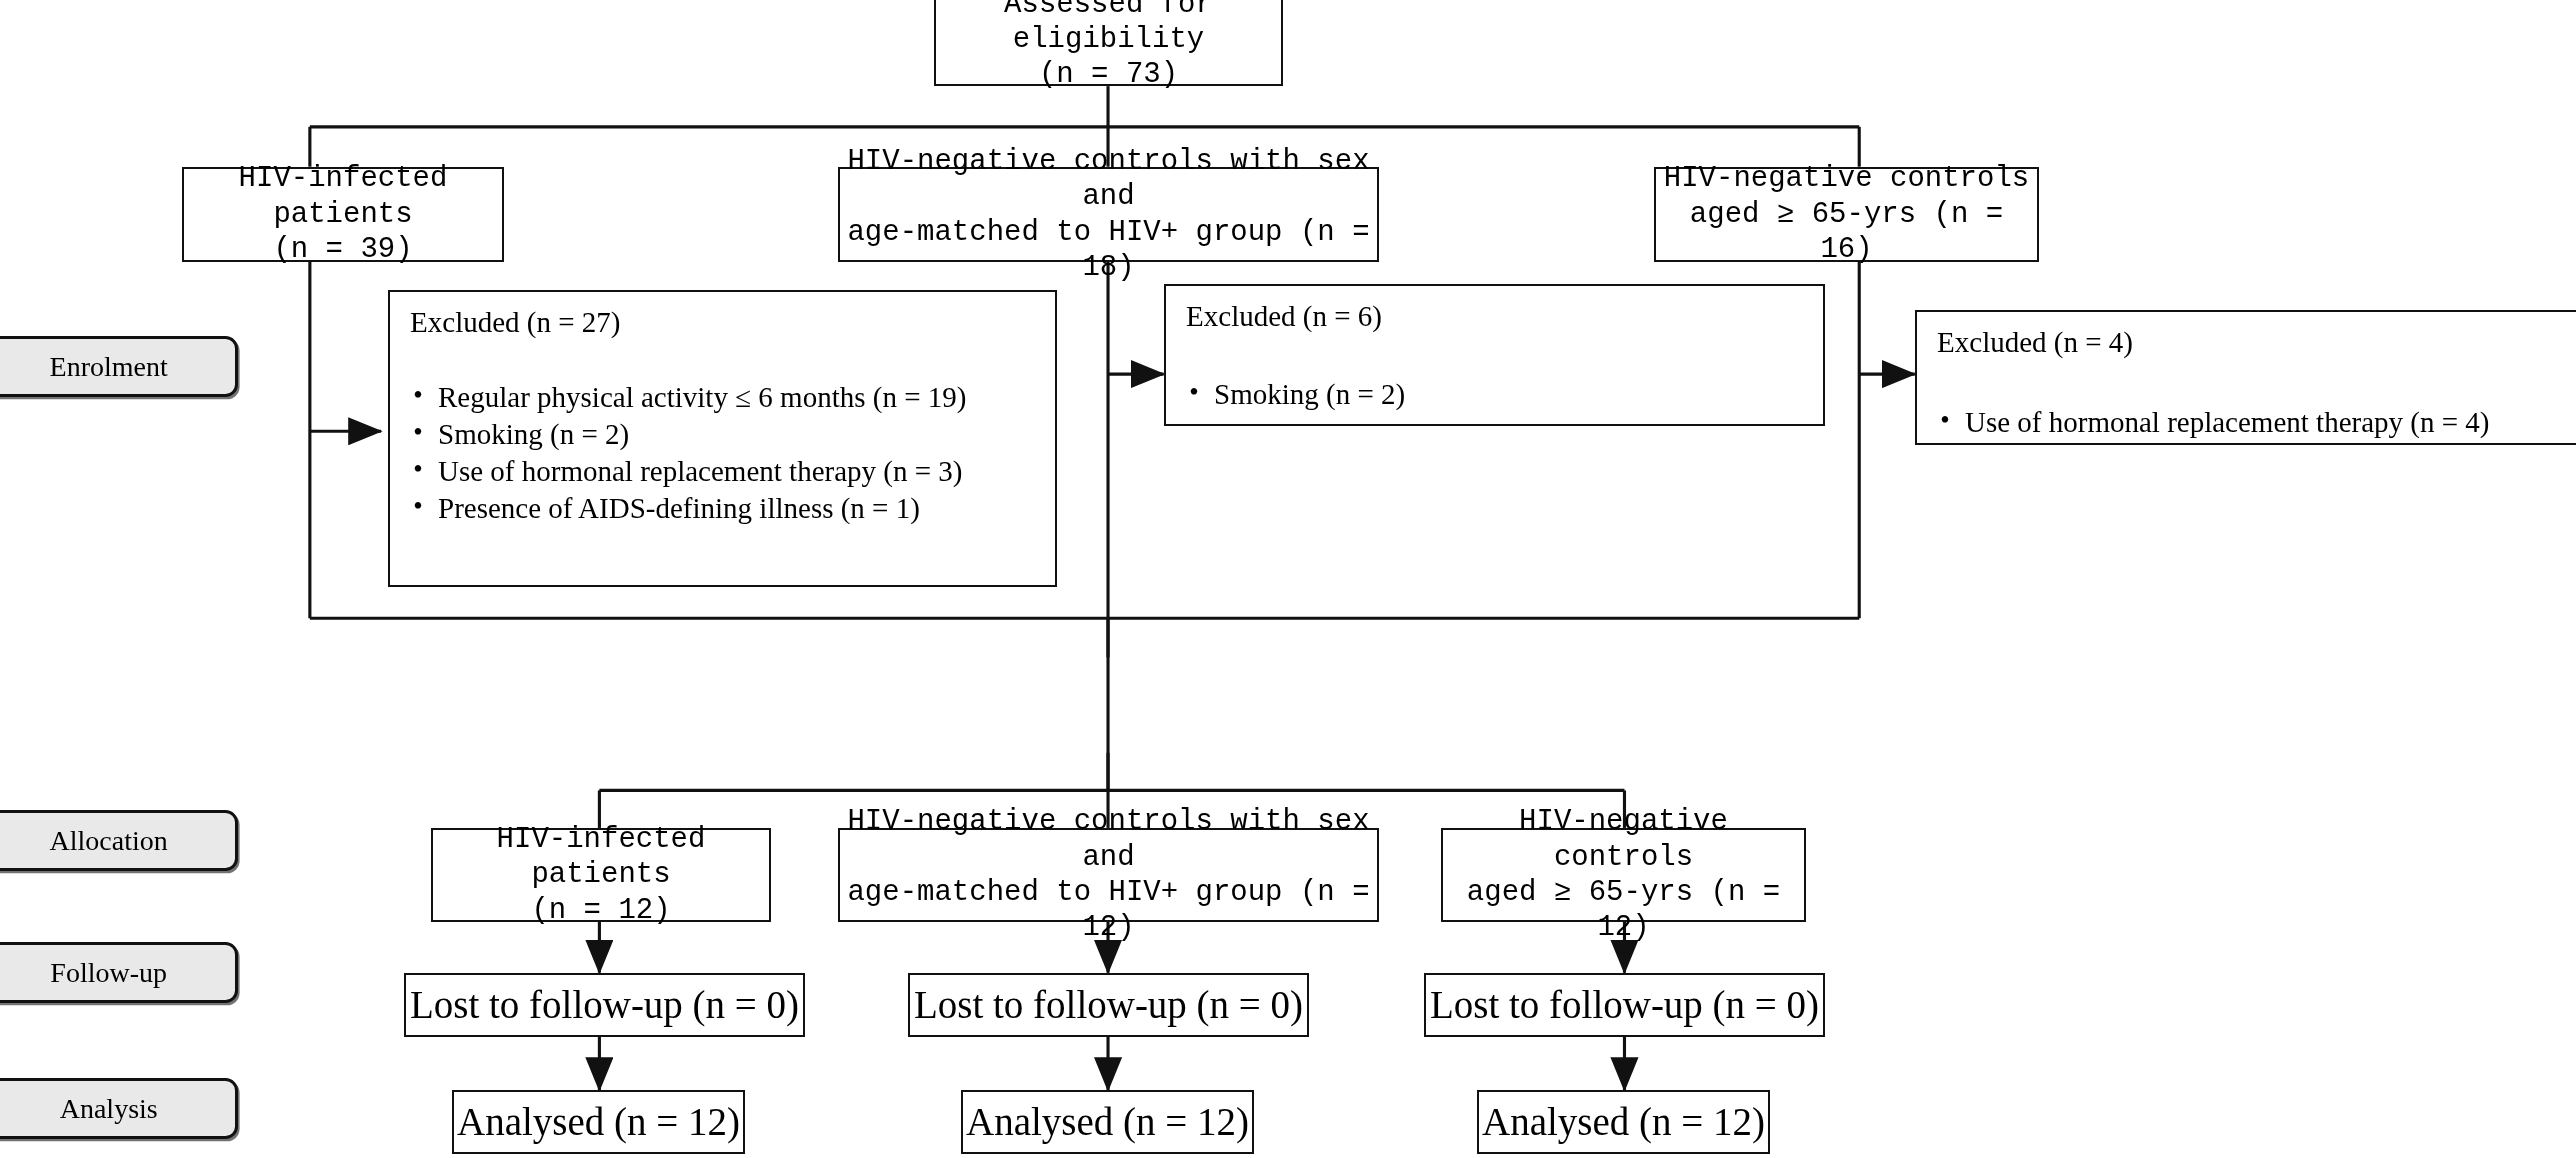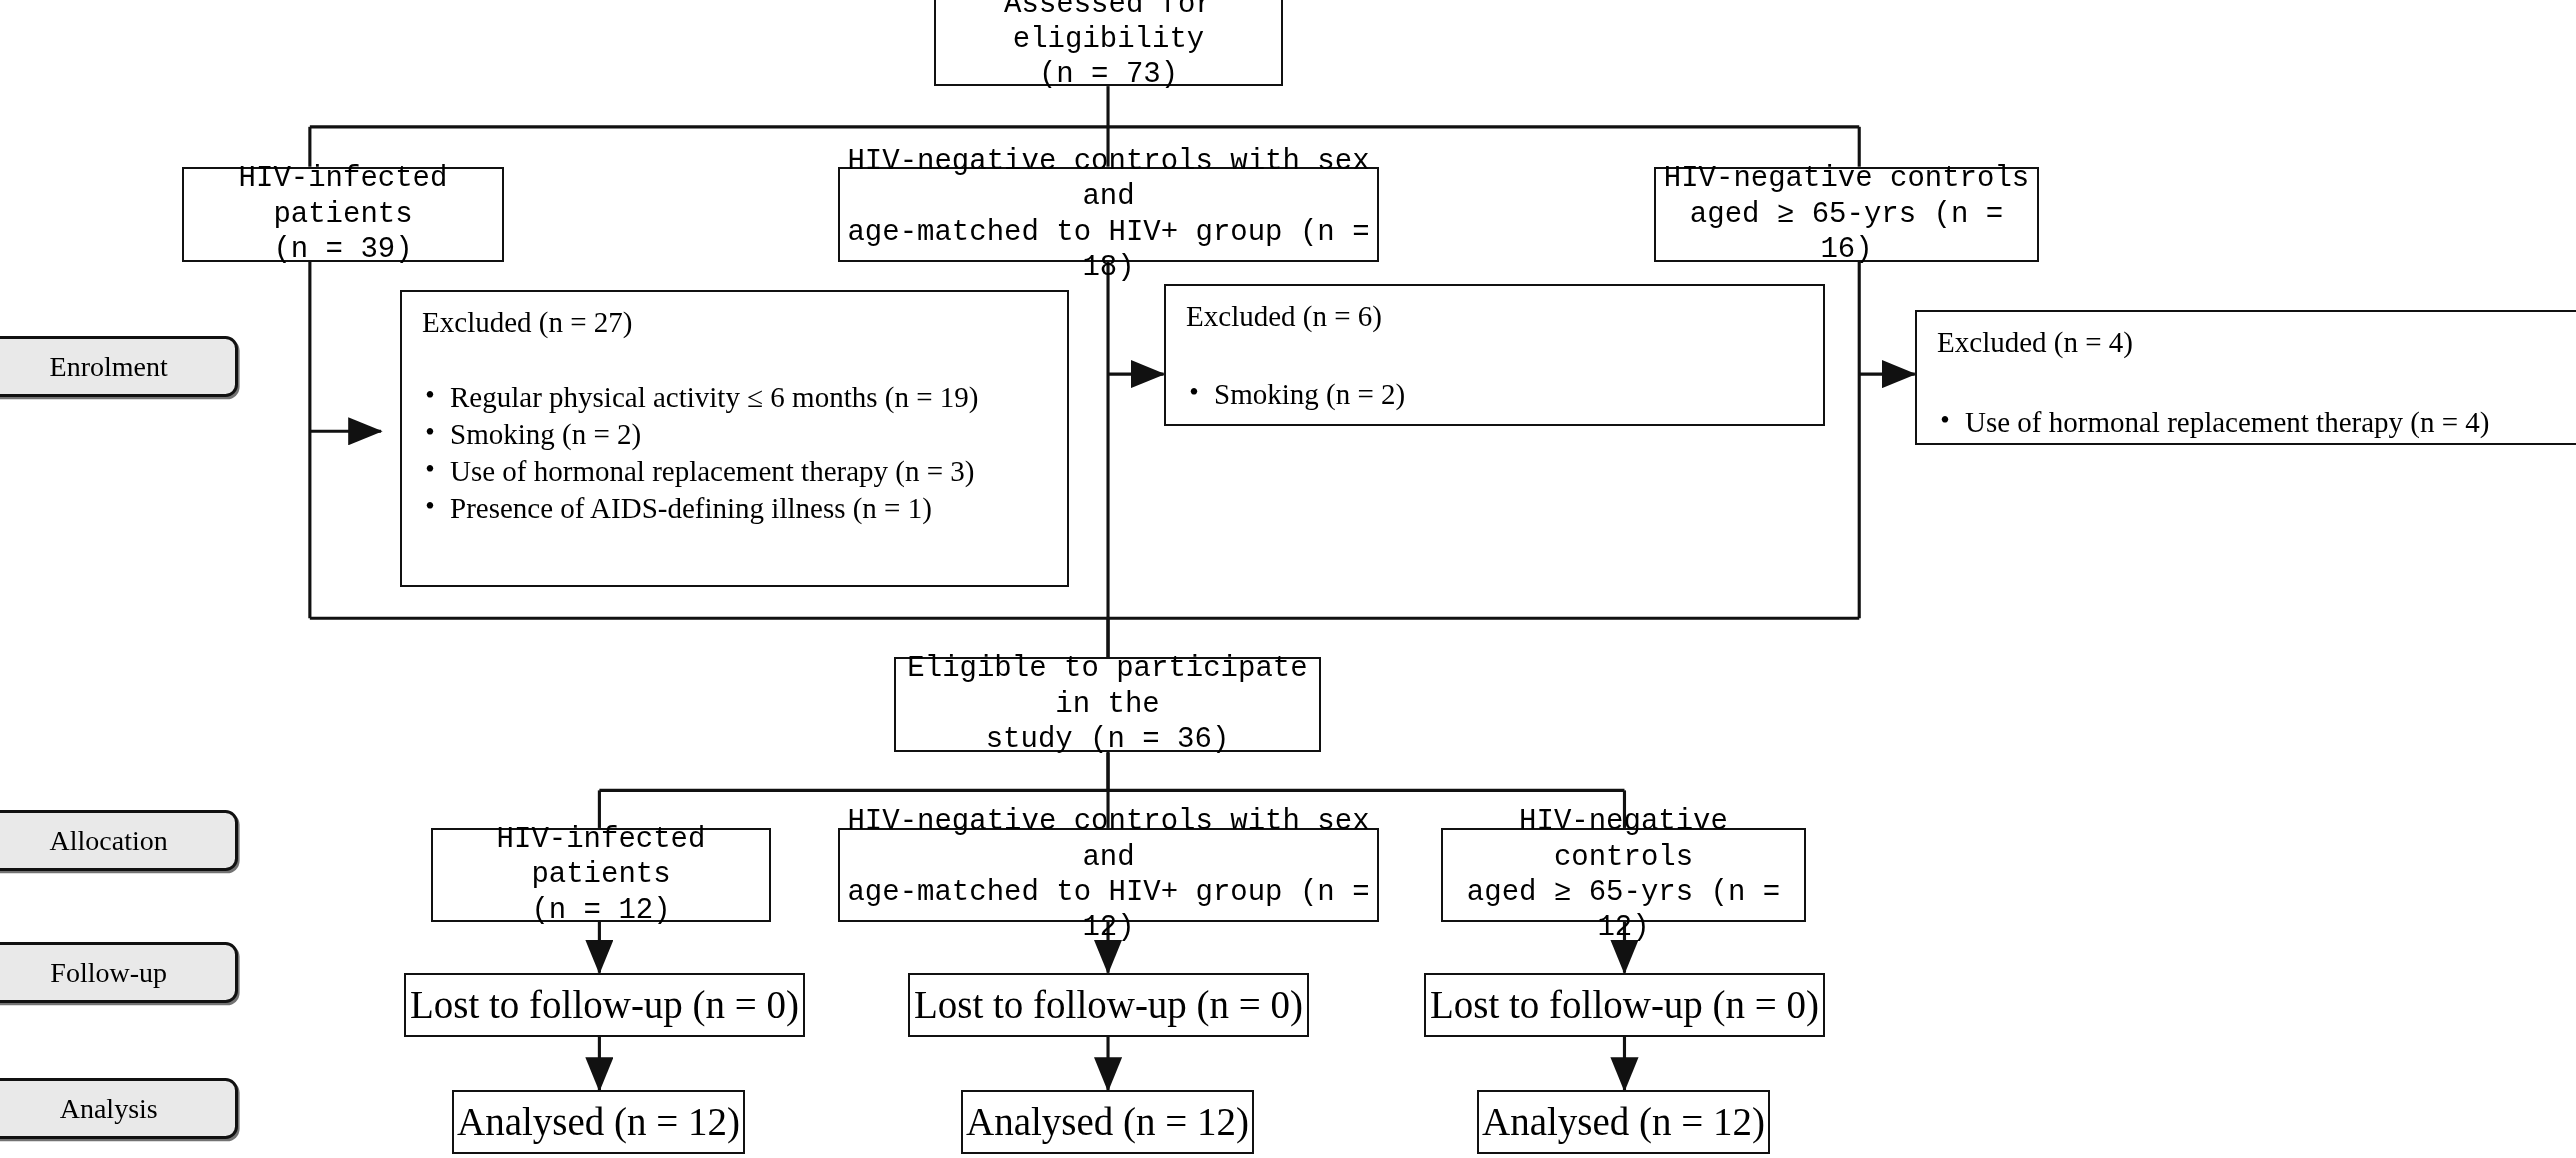--- a/index.html
+++ b/index.html
@@ -175,21 +175,21 @@
   <div class="fbox" style="left:838px; top:167px; width:541px; height:95px;">
     <span class="l2">HIV-negative controls with sex and</span>
     <span class="l2">age-matched to HIV+ group (n = 18)</span>
   </div>
 
   <div class="fbox" style="left:1654px; top:167px; width:385px; height:95px;">
     <span class="l2">HIV-negative controls</span>
     <span class="l2">aged ≥ 65-yrs (n = 16)</span>
   </div>
 
-  <div class="excl" style="left:400px; top:290px; width:669px; height:297px;">
+  <div class="excl" style="left:388px; top:290px; width:669px; height:297px;">
     <span class="excl-title">Excluded (n = 27)</span>
     <div class="gap-1"></div>
     <ul class="excl-list">
       <li>Regular physical activity ≤ 6 months (n = 19)</li>
       <li>Smoking (n = 2)</li>
       <li>Use of hormonal replacement therapy (n = 3)</li>
       <li>Presence of AIDS-defining illness (n = 1)</li>
     </ul>
   </div>
 
@@ -202,24 +202,20 @@
   </div>
 
   <div class="excl" style="left:1915px; top:310px; width:673px; height:135px;">
     <span class="excl-title">Excluded (n = 4)</span>
     <div class="gap-3"></div>
     <ul class="excl-list">
       <li>Use of hormonal replacement therapy (n = 4)</li>
     </ul>
   </div>
 
-  <div class="fbox" style="left:894px; top:657px; width:427px; height:95px;">
-    <span class="l2">Eligible to participate in the</span>
-    <span class="l2">study (n = 36)</span>
-  </div>
 
   <div class="fbox" style="left:431px; top:828px; width:340px; height:94px;">
     <span class="l2">HIV-infected patients</span>
     <span class="l2">(n = 12)</span>
   </div>
 
   <div class="fbox" style="left:838px; top:828px; width:541px; height:94px;">
     <span class="l2">HIV-negative controls with sex and</span>
     <span class="l2">age-matched to HIV+ group (n = 12)</span>
   </div>

